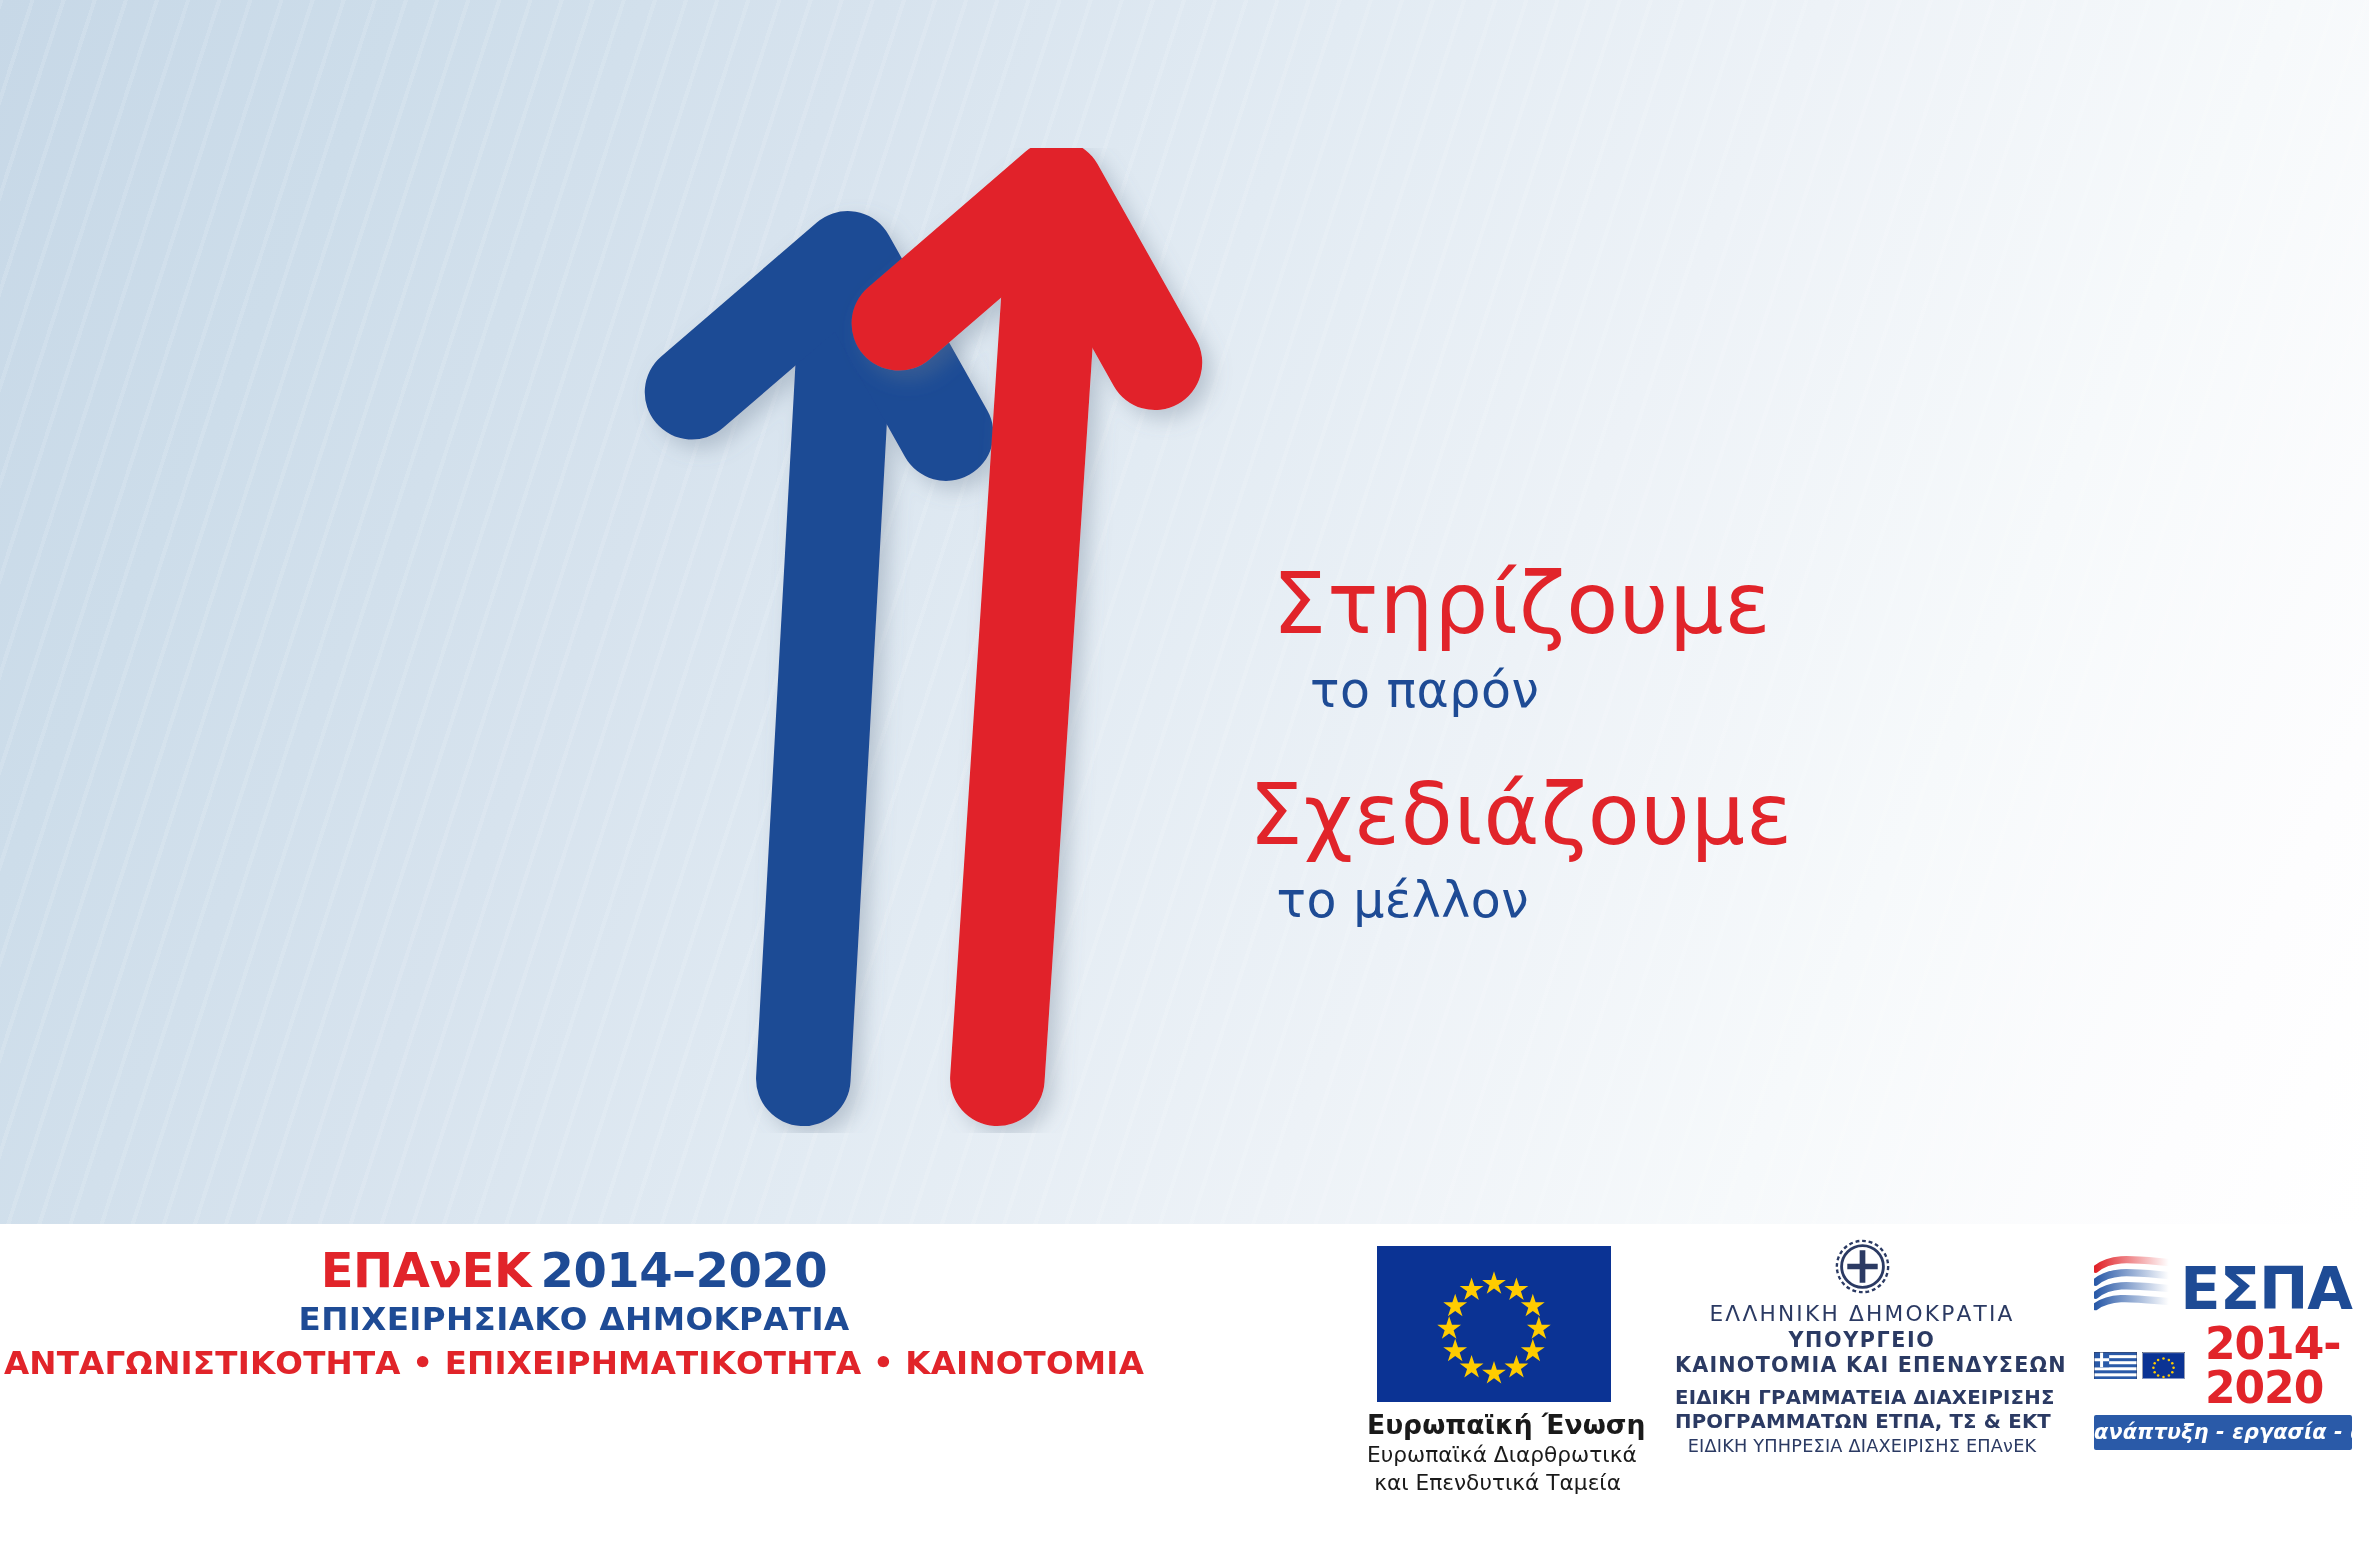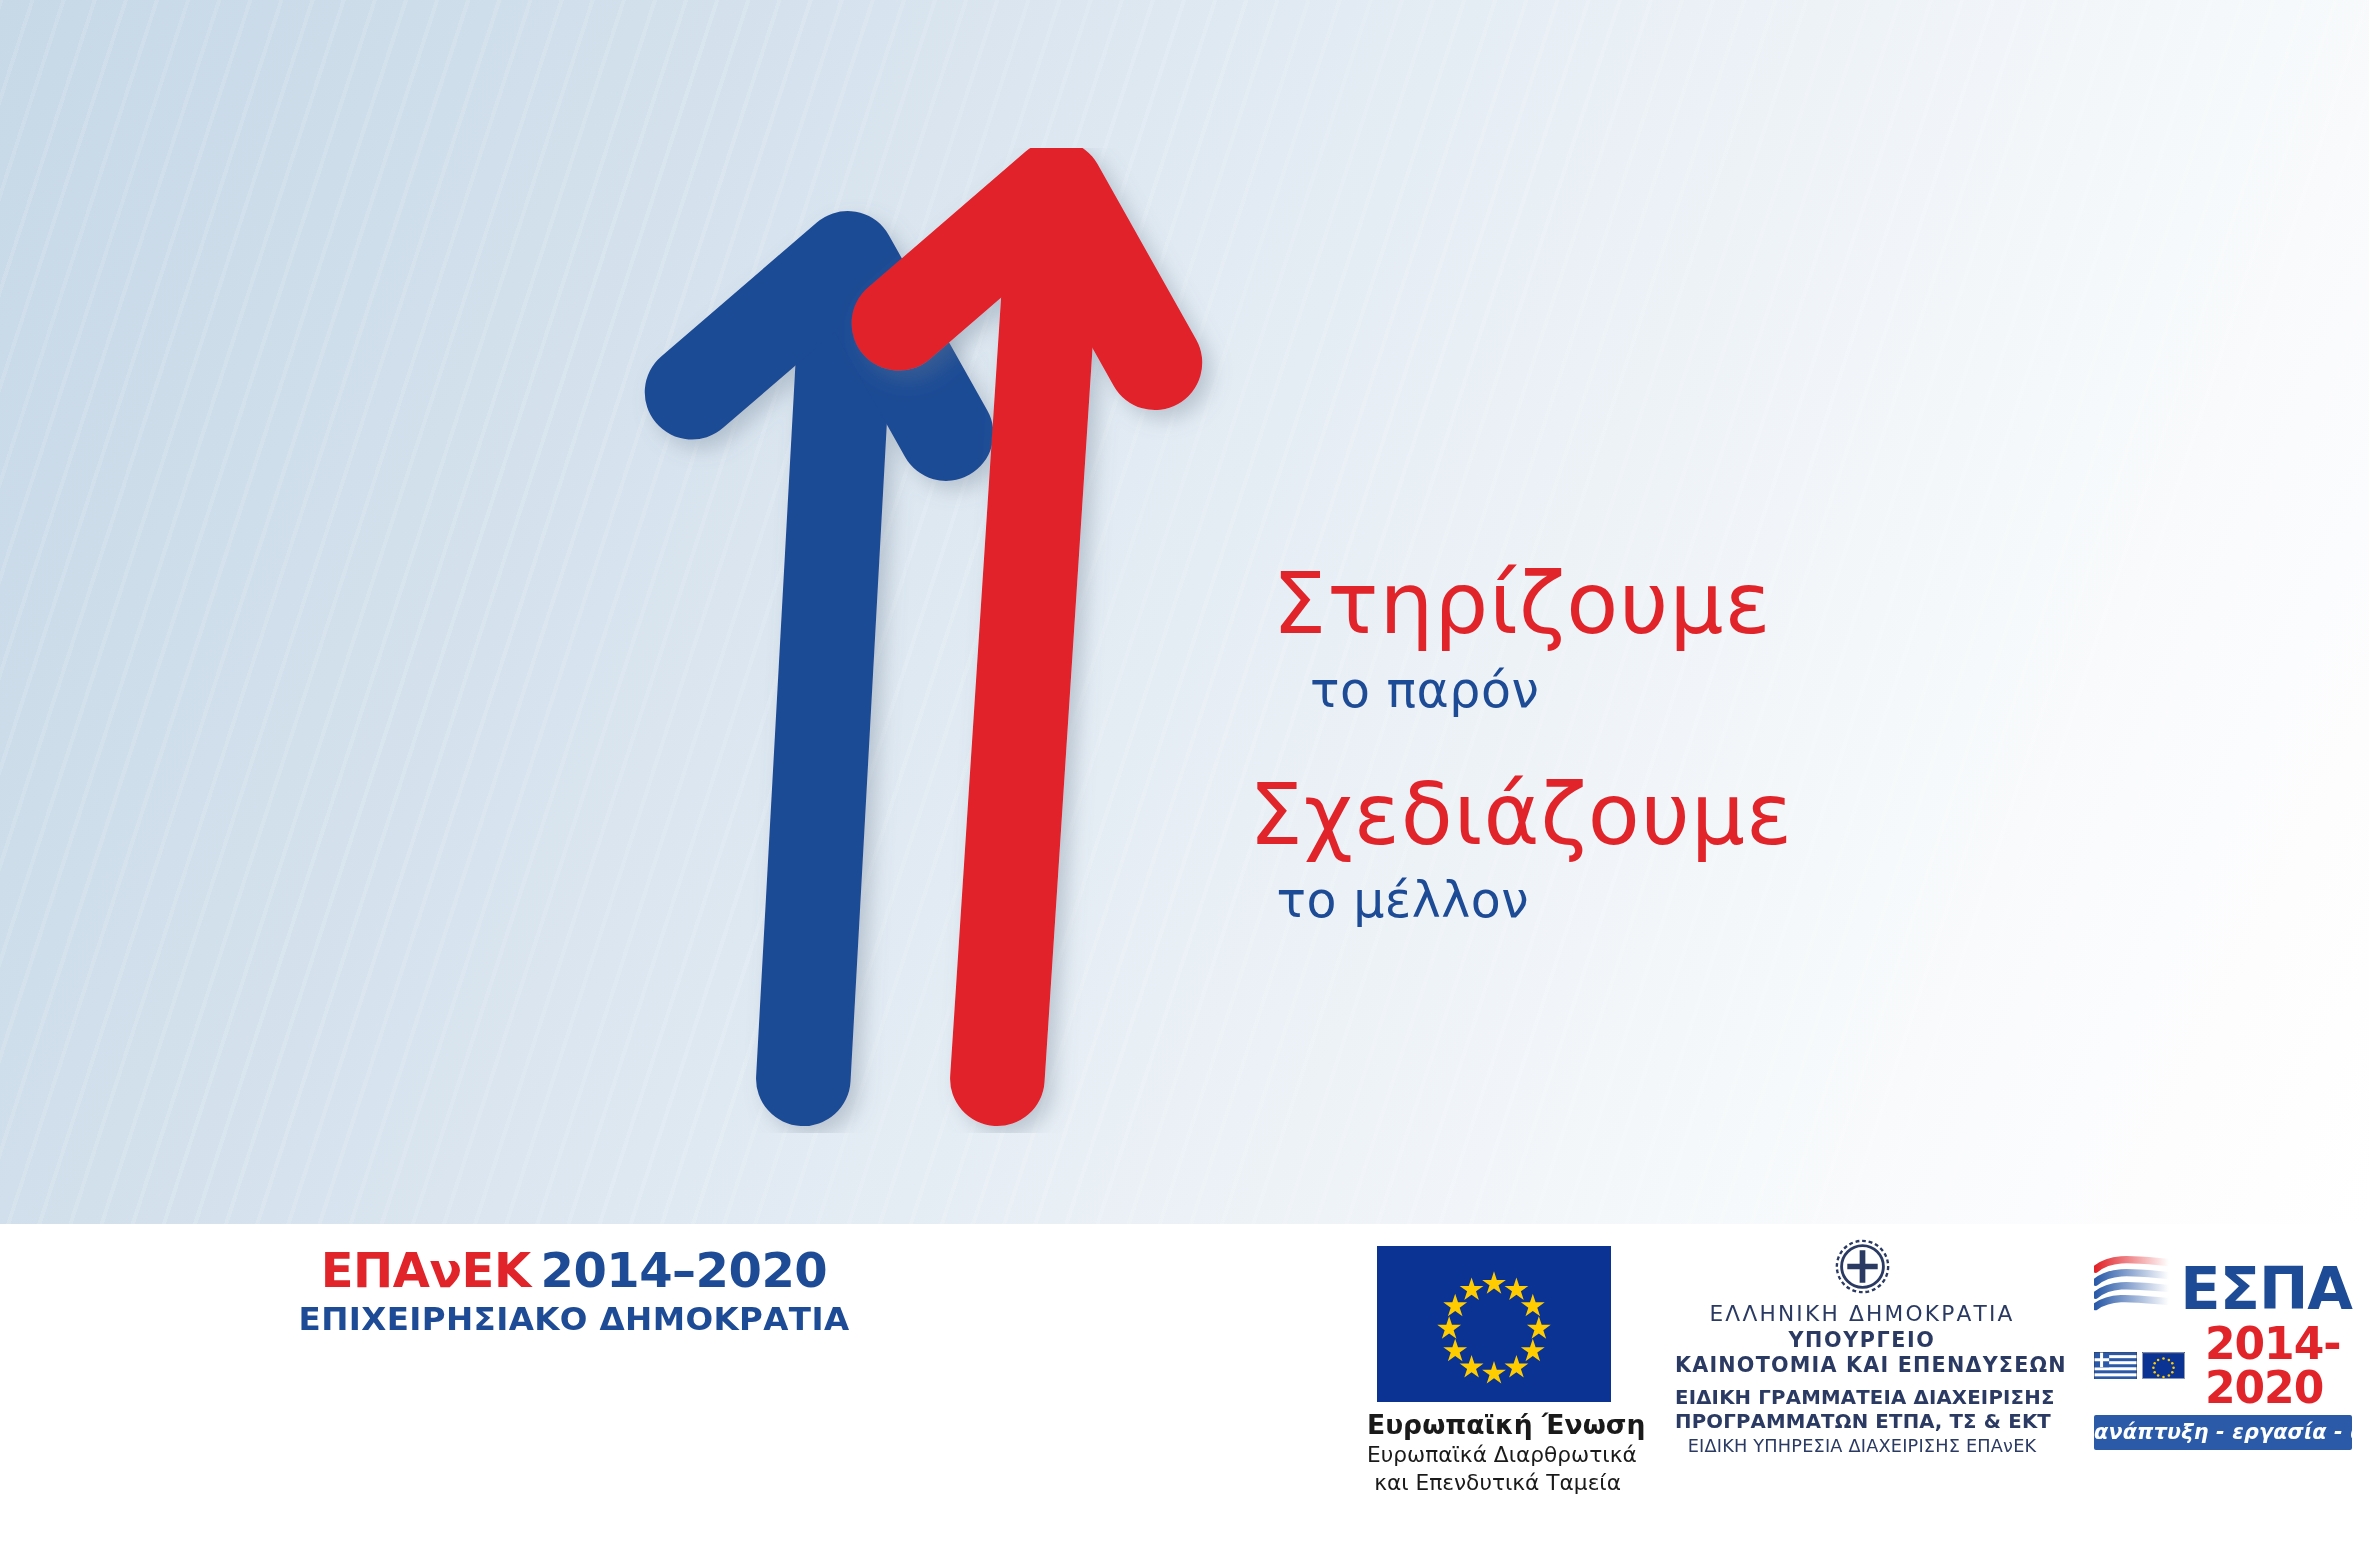--- a/index.html
+++ b/index.html
@@ -181,20 +181,21 @@
   </div>
 
   <div id="footer">
     <div id="footer-logos">
 
       <div id="epanek">
         <div class="l1">
           <span class="red">ΕΠΑνΕΚ</span><span class="blue">2014–2020</span>
         </div>
         <div class="l2">ΕΠΙΧΕΙΡΗΣΙΑΚΟ ΔΗΜΟΚΡΑΤΙΑ</div>
+        <div class="l3">ΑΝΤΑΓΩΝΙΣΤΙΚΟΤΗΤΑ • ΕΠΙΧΕΙΡΗΜΑΤΙΚΟΤΗΤΑ • ΚΑΙΝΟΤΟΜΙΑ</div>
       </div>
 
       <div id="eu">
         <div class="flag">
           <svg viewBox="0 0 240 160" xmlns="http://www.w3.org/2000/svg">
             <rect width="240" height="160" fill="#0b3394"></rect>
             <g fill="#ffcc00">
 
               <polygon points="120,26 122.9,34.8 132.2,34.8 124.6,40.3 127.5,49.1 120,43.7 112.5,49.1 115.4,40.3 107.8,34.8 117.1,34.8"></polygon>
               <polygon points="143,32.2 145.9,41 155.2,41 147.6,46.5 150.5,55.3 143,49.9 135.5,55.3 138.4,46.5 130.8,41 140.1,41"></polygon>

